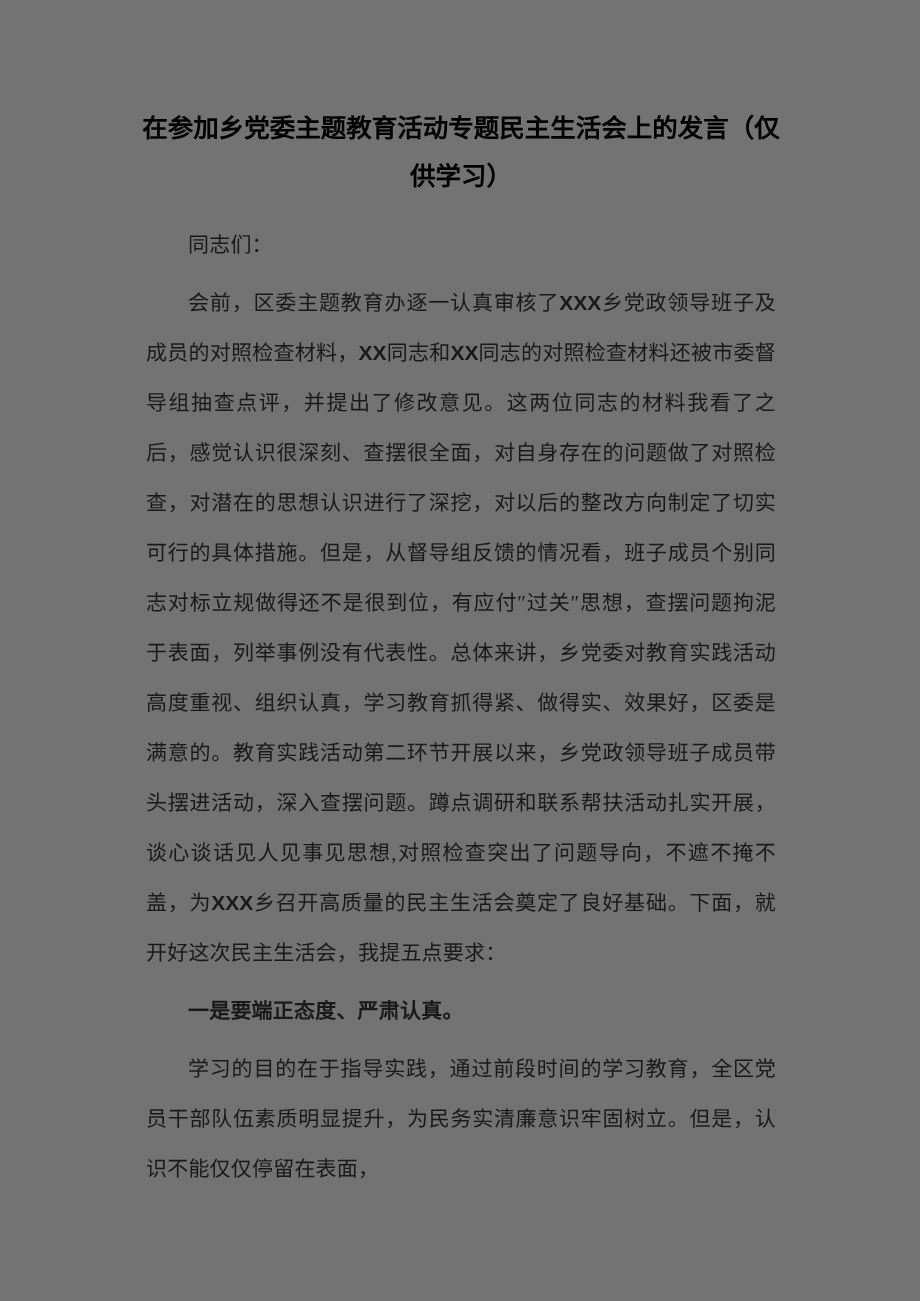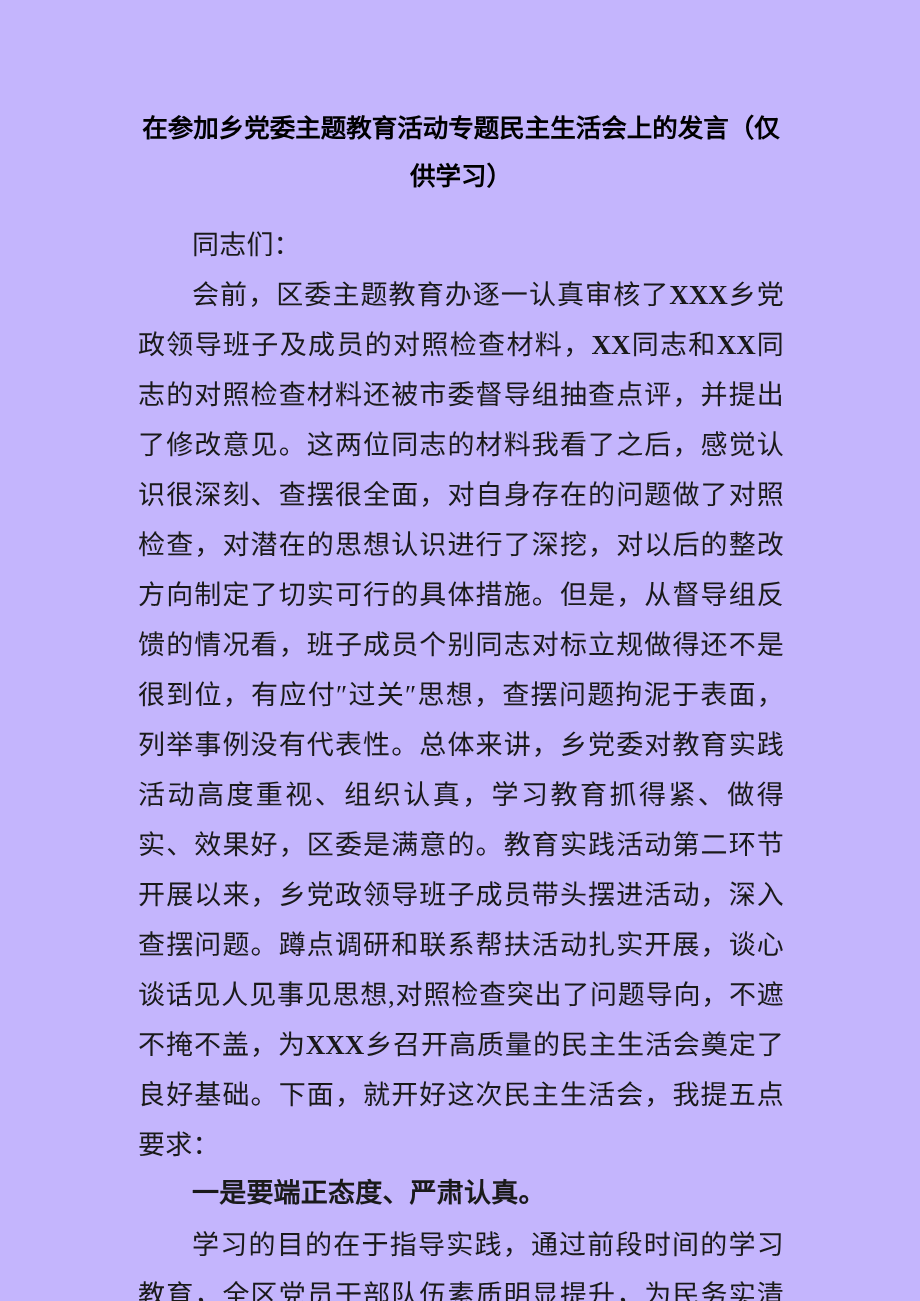--- a/index.html
+++ b/index.html
@@ -6,21 +6,21 @@
   html, body {
     margin: 0;
     padding: 0;
     background: #ffffff;
   }
 
   .page {
     position: relative;
     width: 920px;
     height: 1301px;
-    background: #c4b5fd;
+    background: #737373;
     overflow: hidden;
     box-sizing: border-box;
   }
 
   .doc-body {
     position: absolute;
     left: 138px;
     top: 104px;
     width: 646px;
   }
@@ -32,42 +32,41 @@
     line-height: 48px;
     color: #000000;
     text-align: center;
     letter-spacing: 0px;
     margin: 0 0 20px 0;
     white-space: pre-wrap;
   }
 
   .para {
     font-family: "Liberation Serif", "DejaVu Serif", serif;
-    font-size: 27px;
+    font-size: 21px;
     line-height: 50px;
     color: #1a1a1a;
     text-align: justify;
     text-justify: inter-ideograph;
     text-indent: 2em;
-    margin: 0;
+    margin: 8px;
     padding: 0;
     letter-spacing: 0.2px;
   }
 
   .para.salutation {
     text-indent: 2em;
   }
 
   .para.bold-head {
     font-weight: 700;
-    font-family: Liberation Mono, monospace;
   }
 
   .emph-xx {
-    font-family: Liberation Serif, serif;
+    font-family: Liberation Sans, sans-serif;
     font-weight: 700;
     letter-spacing: 0;
   }
 </style>
 </head>
 <body>
 
 <div class="page">
 
   <div class="doc-body">

